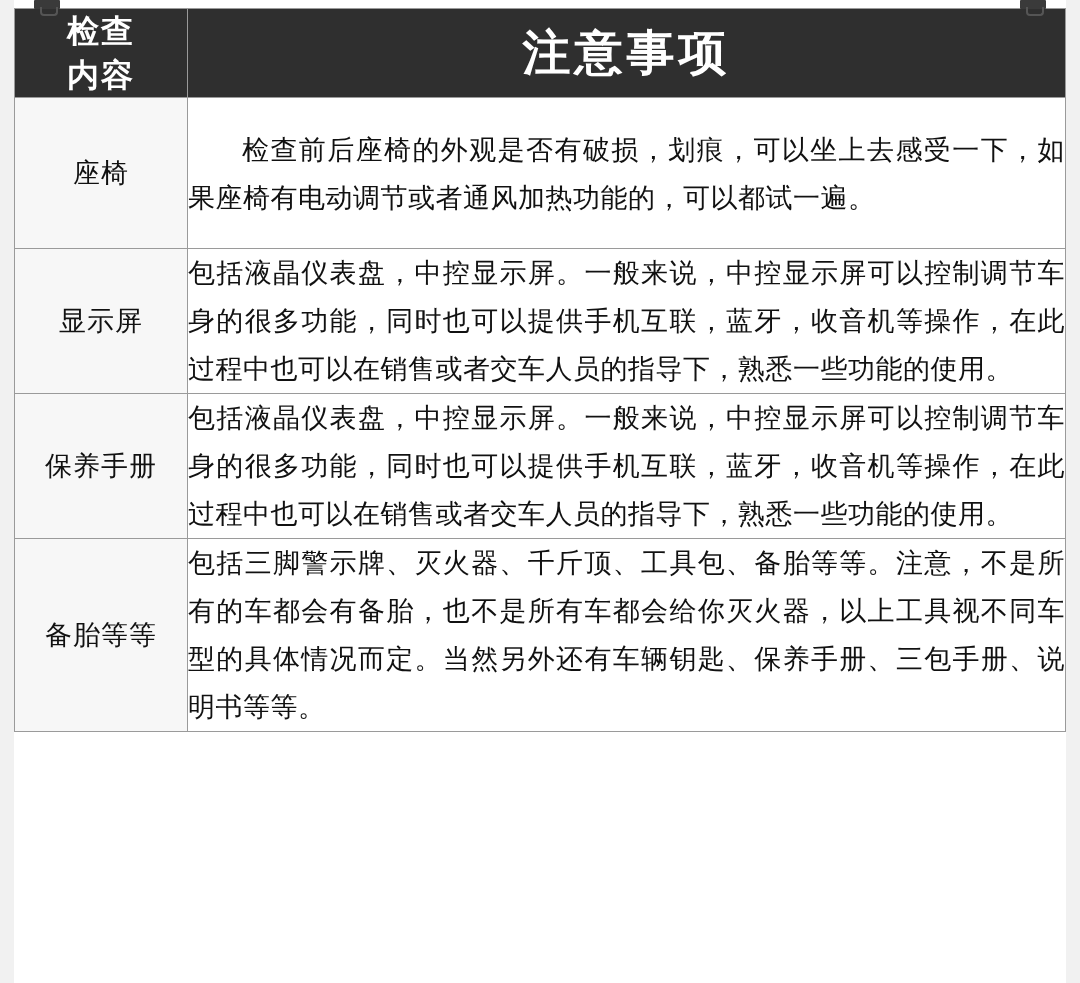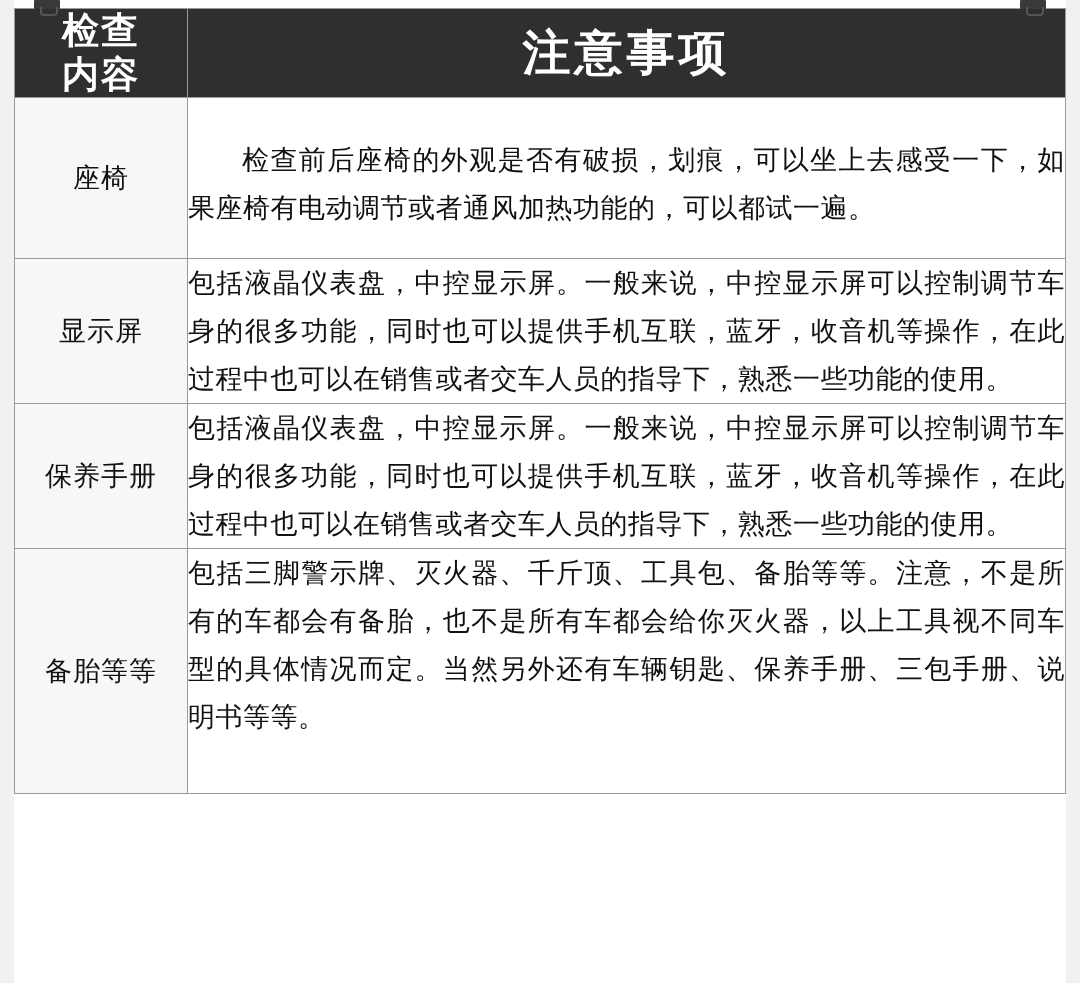--- a/index.html
+++ b/index.html
@@ -34,21 +34,21 @@
   }
   
   .hdr-left, .hdr-right {
     background: #2f2f2f;
     color: #ffffff;
     text-align: center;
     font-weight: bold;
   }
   .hdr-left {
     width: 172px;
-    font-size: 37px;
+    font-size: 32px;
     line-height: 44px;
     padding: 12px 0;
     letter-spacing: 2px;
   }
   .hdr-left .l2 { display: block; }
   .hdr-right {
     font-size: 48px;
     letter-spacing: 4px;
     padding: 12px 0;
   }
@@ -67,22 +67,22 @@
   .desc {
     font-size: 27px;
     color: #111111;
     line-height: 48px;
     padding: 16px 16px 16px 18px;
     text-align: justify;
     text-justify: inter-ideograph;
     letter-spacing: 0.5px;
   }
   .desc.indent { text-indent: 54px; }
-  .row-seats .desc { padding-top: 38px; padding-bottom: 26px; margin-top: 6px; }
-  .row-tools .desc { padding-bottom: 52px; }
+  .row-seats .desc { padding-top: 28px; padding-bottom: 26px; margin-top: 6px; }
+  .row-tools .desc { }
   
   .clip {
     position: absolute;
     top: 0;
     width: 26px;
     height: 14px;
     z-index: 5;
   }
   .clip .body {
     position: absolute;

